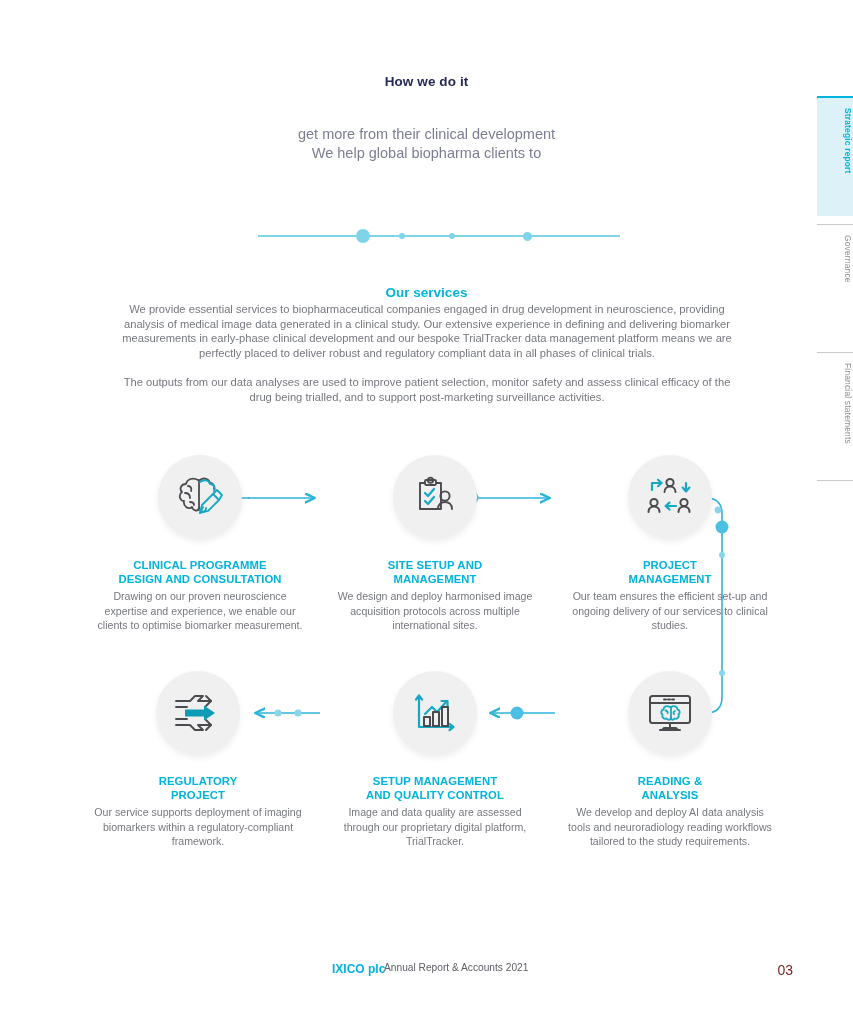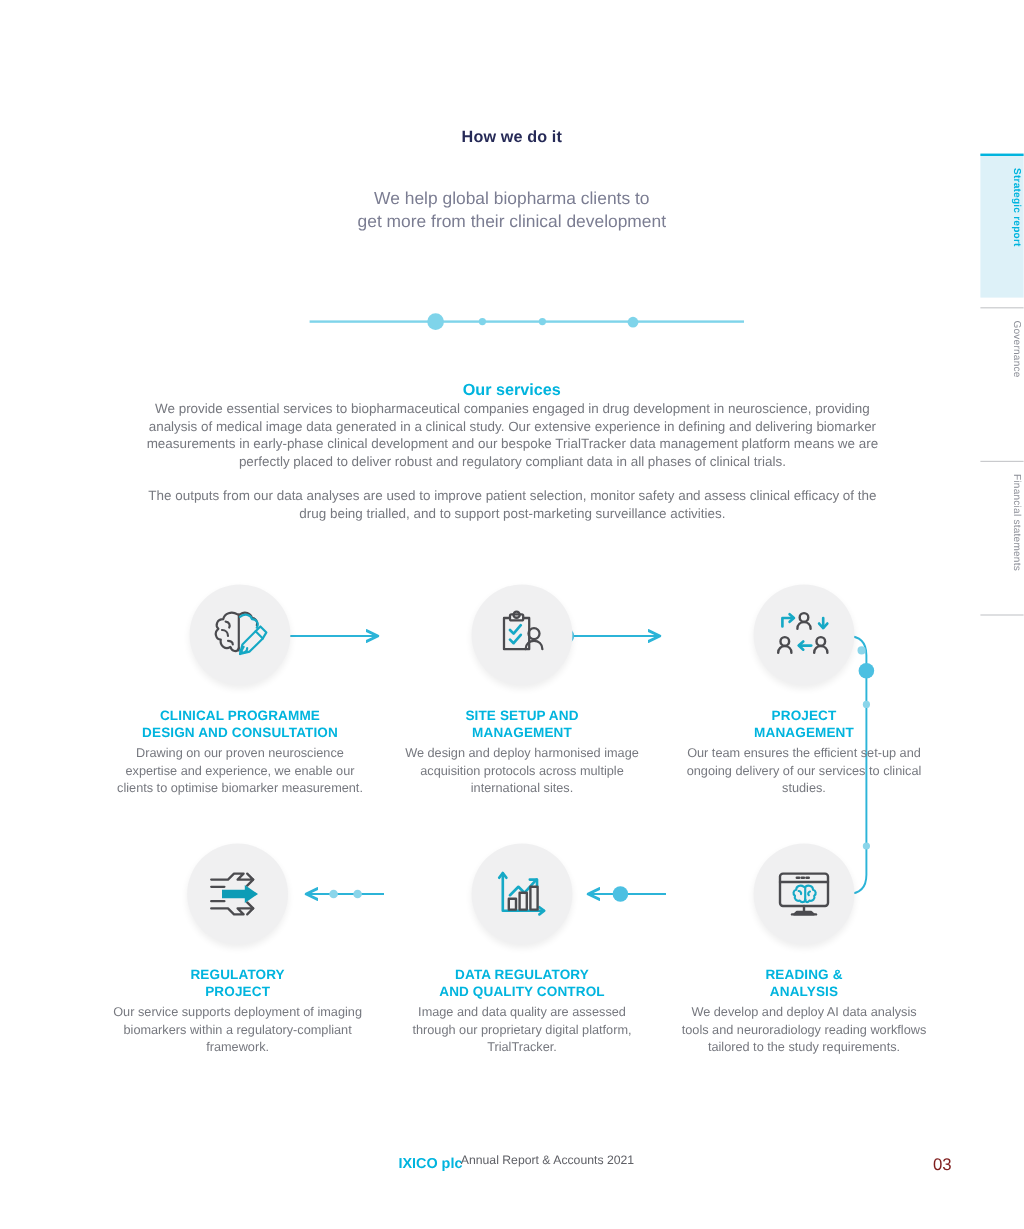--- a/index.html
+++ b/index.html
@@ -2,21 +2,21 @@
 <html><head>
 <meta charset="utf-8">
 <style>
   * { margin:0; padding:0; box-sizing:border-box; }
   html,body { background:#ffffff; }
   body {
     width:853px; height:1024px; position:relative; overflow:hidden;
     font-family:"Liberation Sans", sans-serif;
     color:#6b6c78;
   }
-  .page { position:absolute; inset:0;margin-top:32px; }
+  .page { position:absolute; inset:0; }
 
   
   .title {
     position:absolute; left:0; right:0; top:74px;
     text-align:center; font-size:13.5px; font-weight:bold;
     color:#262a57; letter-spacing:0.1px;
   }
   .intro {
     position:absolute; left:0; right:0; top:125px;
     text-align:center; font-size:14.5px; line-height:19px;
@@ -103,22 +103,22 @@
   }
 </style>
 </head>
 <body>
 
 <div class="page">
 
   <div class="title">How we do it</div>
 
   <div class="intro">
+    <div>get more from their clinical development</div>
     <div>We help global biopharma clients to</div>
-    <div>get more from their clinical development</div>
   </div>
 
   <div class="rule">
     <div class="bar"></div>
     <div class="dot" style="left:98px; top:3px; width:14px; height:14px;"></div>
     <div class="dot" style="left:141px; top:7px; width:6px; height:6px;"></div>
     <div class="dot" style="left:191px; top:7px; width:6px; height:6px;"></div>
     <div class="dot" style="left:265px; top:5.5px; width:9px; height:9px;"></div>
   </div>
 
@@ -274,21 +274,21 @@
             <path d="M29.5,11 L35.5,11 L35.5,17"></path>
           </g>
           <g fill="none" stroke="#4b4b4f" stroke-width="2" stroke-linejoin="round">
             <rect x="12" y="27" width="6" height="9"></rect>
             <rect x="21" y="22" width="6" height="14"></rect>
             <rect x="30" y="17" width="6" height="19"></rect>
           </g>
         </svg>
       </div>
       <div class="heading">
-        <div>DATA REGULATORY</div>
+        <div>SETUP MANAGEMENT</div>
         <div>AND QUALITY CONTROL</div>
       </div>
       <div class="desc">Image and data quality are assessed through our proprietary digital platform, TrialTracker.</div>
     </div>
 
     <div class="node" id="node-5">
       <div class="bubble">
         <svg width="50" height="44" viewBox="0 0 50 44">
           <g fill="none" stroke="#4b4b4f" stroke-width="2" stroke-linecap="round" stroke-linejoin="round">
             <rect x="5" y="5" width="40" height="27" rx="2.5"></rect>

